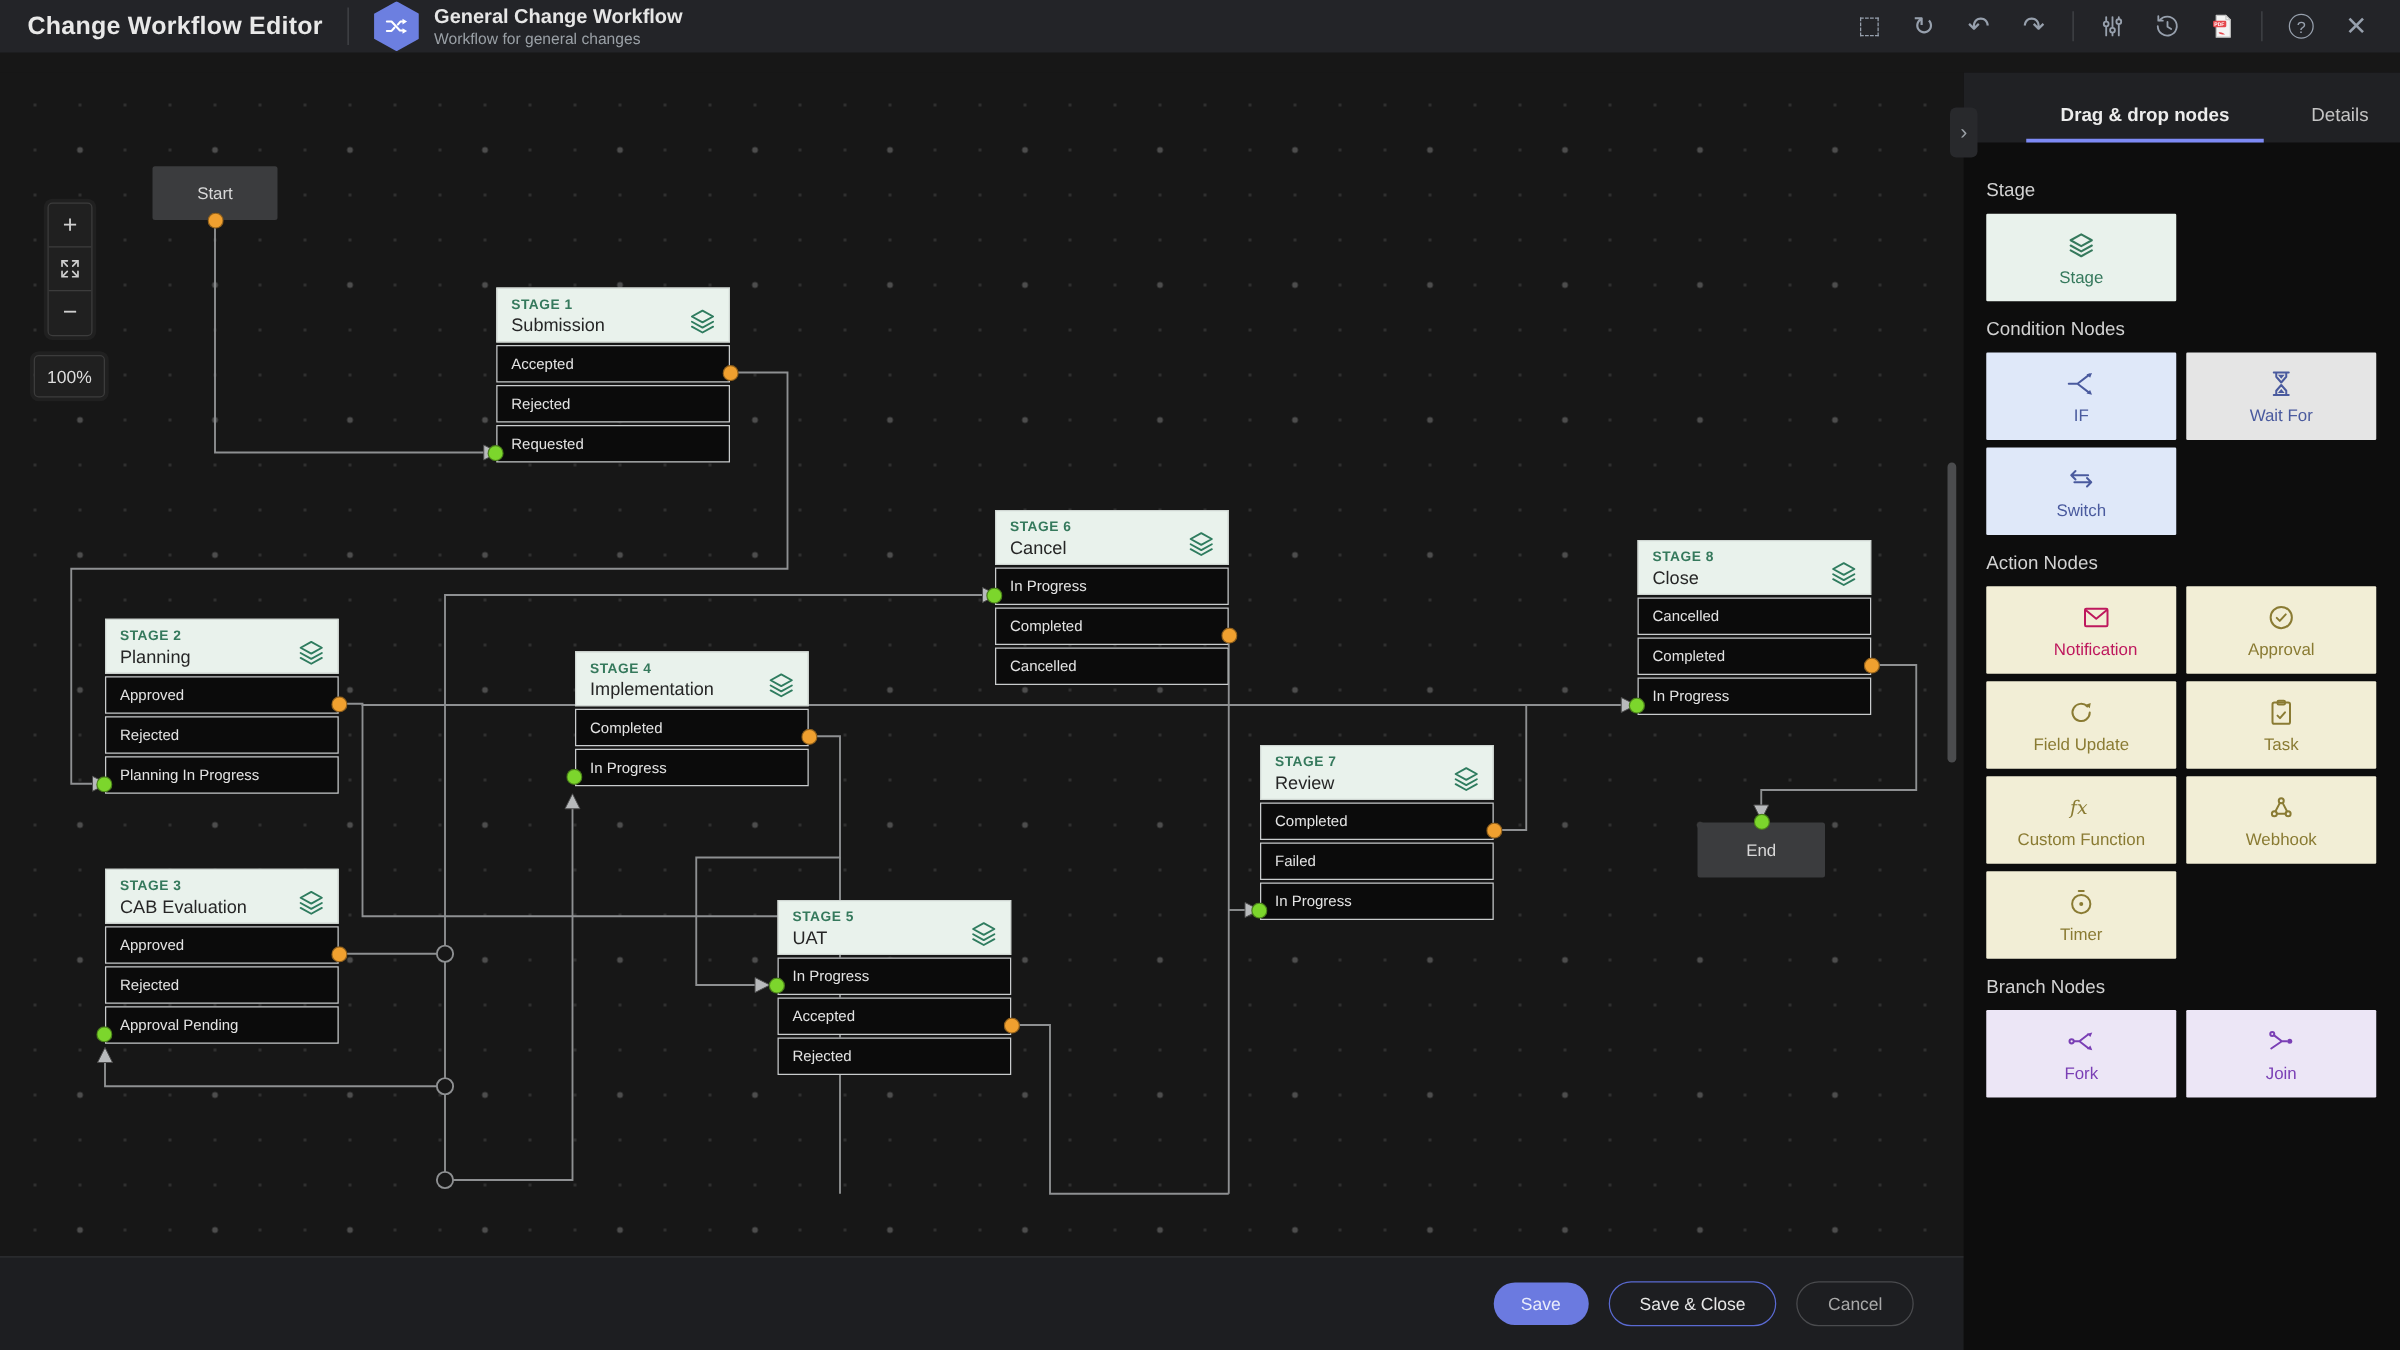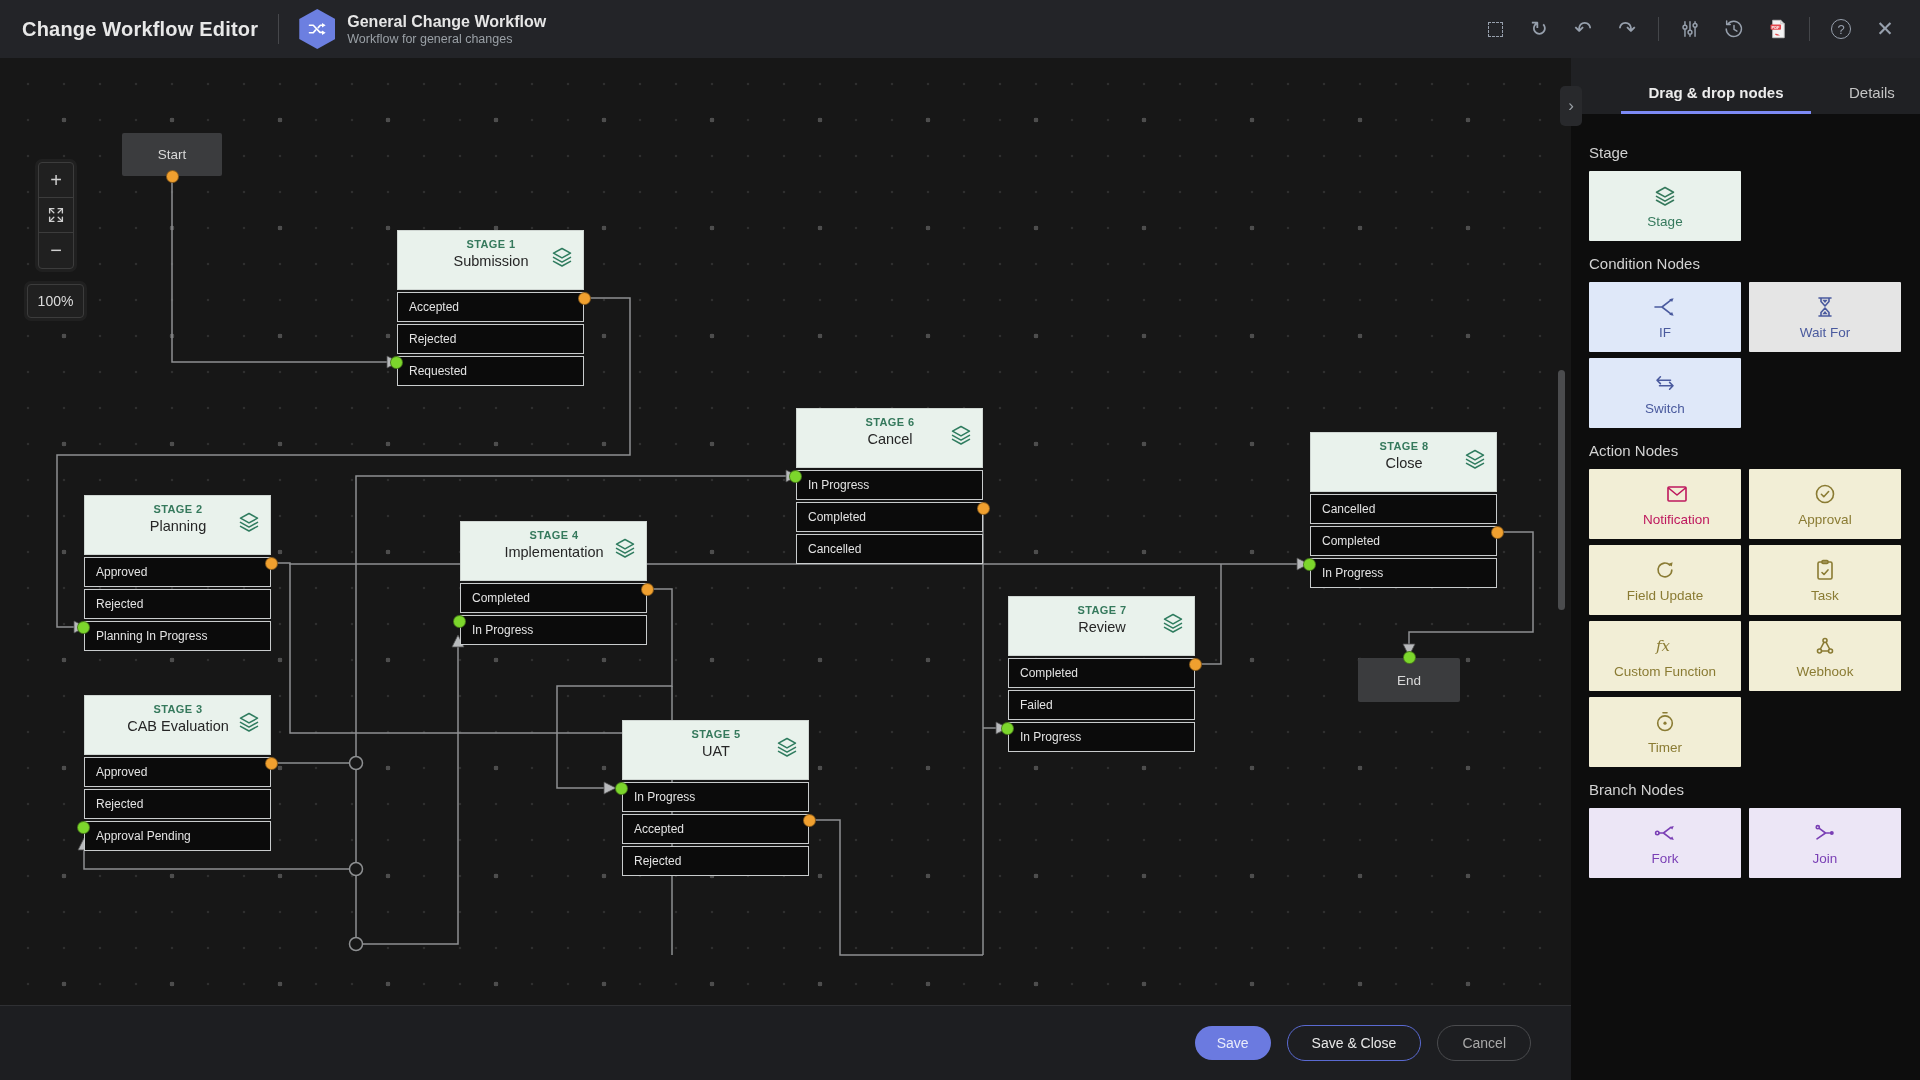--- a/index.html
+++ b/index.html
@@ -1,21 +1,21 @@
 <!DOCTYPE html>
 <html><head>
 <meta charset="utf-8">
 <style>
   * { margin:0; padding:0; box-sizing:border-box; }
   html,body { background:#000; }
   body { font-family:"Liberation Sans", sans-serif; }
   #app { position:relative; width:1920px; height:1080px; overflow:hidden; background:#171717; }
 
   
-  #header { position:absolute; left:0; top:0; width:1920px; height:58px; background:#232428;
+  #header { position:absolute; left:0; top:0; width:1920px; height:42px; background:#232428;
             display:flex; align-items:center; padding:0 22px; z-index:30; }
   .app-title { font-size:20px; font-weight:bold; color:#e8e8e8; letter-spacing:.2px; }
   .hdr-divider { width:1px; height:30px; background:#46474b; margin:0 20px; }
   .wf-hex { width:36px; height:40px; background:#6c7fe0; display:flex; align-items:center; justify-content:center;
             clip-path:polygon(50% 0,100% 25%,100% 75%,50% 100%,0 75%,0 25%); margin-right:12px; }
   .wf-hex svg { width:20px; height:20px; stroke:#fff; fill:none; stroke-width:2; stroke-linecap:round; stroke-linejoin:round; }
   .wf-title { font-size:16px; font-weight:bold; color:#e6e6e6; line-height:1.25; }
   .wf-subtitle { font-size:12.5px; color:#9aa0a6; }
   #toolbar { margin-left:auto; display:flex; align-items:center; gap:18px; }
   .tb-icon { width:26px; height:26px; display:flex; align-items:center; justify-content:center;
@@ -34,21 +34,21 @@
     background-size:108px 108px, 36px 36px;
     background-position:10px 8px, 10px 8px; }
   #edge-svg { position:absolute; left:0; top:0; }
   .edge { stroke:#8e9092; stroke-width:1.5; fill:none; }
   .junction { fill:#171717; stroke:#8e9092; stroke-width:1.5; }
   .arrowhead { fill:#b8babc; stroke:#4c4c4c; stroke-width:.8; }
 
   .terminal-node { position:absolute; background:#3b3c3e; color:#d9d9d9; font-size:13.5px;
                    display:flex; align-items:center; justify-content:center; border-radius:2px; z-index:5; }
   .stage-node { position:absolute; width:187px; z-index:5; }
-  .stage-header { position:relative; height:60px; background:#e9f2ec; border:1px solid #cfd6d2; padding:7px 10px 0 11px;text-align:center; }
+  .stage-header { position:relative; height:44px; background:#e9f2ec; border:1px solid #cfd6d2; padding:7px 10px 0 11px; }
   .stage-tag { font-size:11px; font-weight:bold; color:#35795c; letter-spacing:.4px; }
   .stage-name { font-size:14.5px; color:#262626; margin-top:3px; }
   .stage-header .icon { position:absolute; right:9px; top:14px; width:24px; height:24px; color:#2f7c5f; }
   .stage-header .icon svg { width:24px; height:24px; stroke:currentColor; fill:none; stroke-width:1.5; stroke-linejoin:round; stroke-linecap:round; }
   .stage-row { height:30px; margin-top:2px; background:#0b0b0b; border:1px solid #c9cccd; color:#e3e3e3;
                font-size:12px; line-height:28px; padding-left:11px; }
   .port { position:absolute; width:13px; height:13px; border-radius:50%; z-index:6; border:1px solid rgba(0,0,0,.4); }
   .port-out { background:#f0a02f; }
   .port-in { background:#7cd62c; }
 

